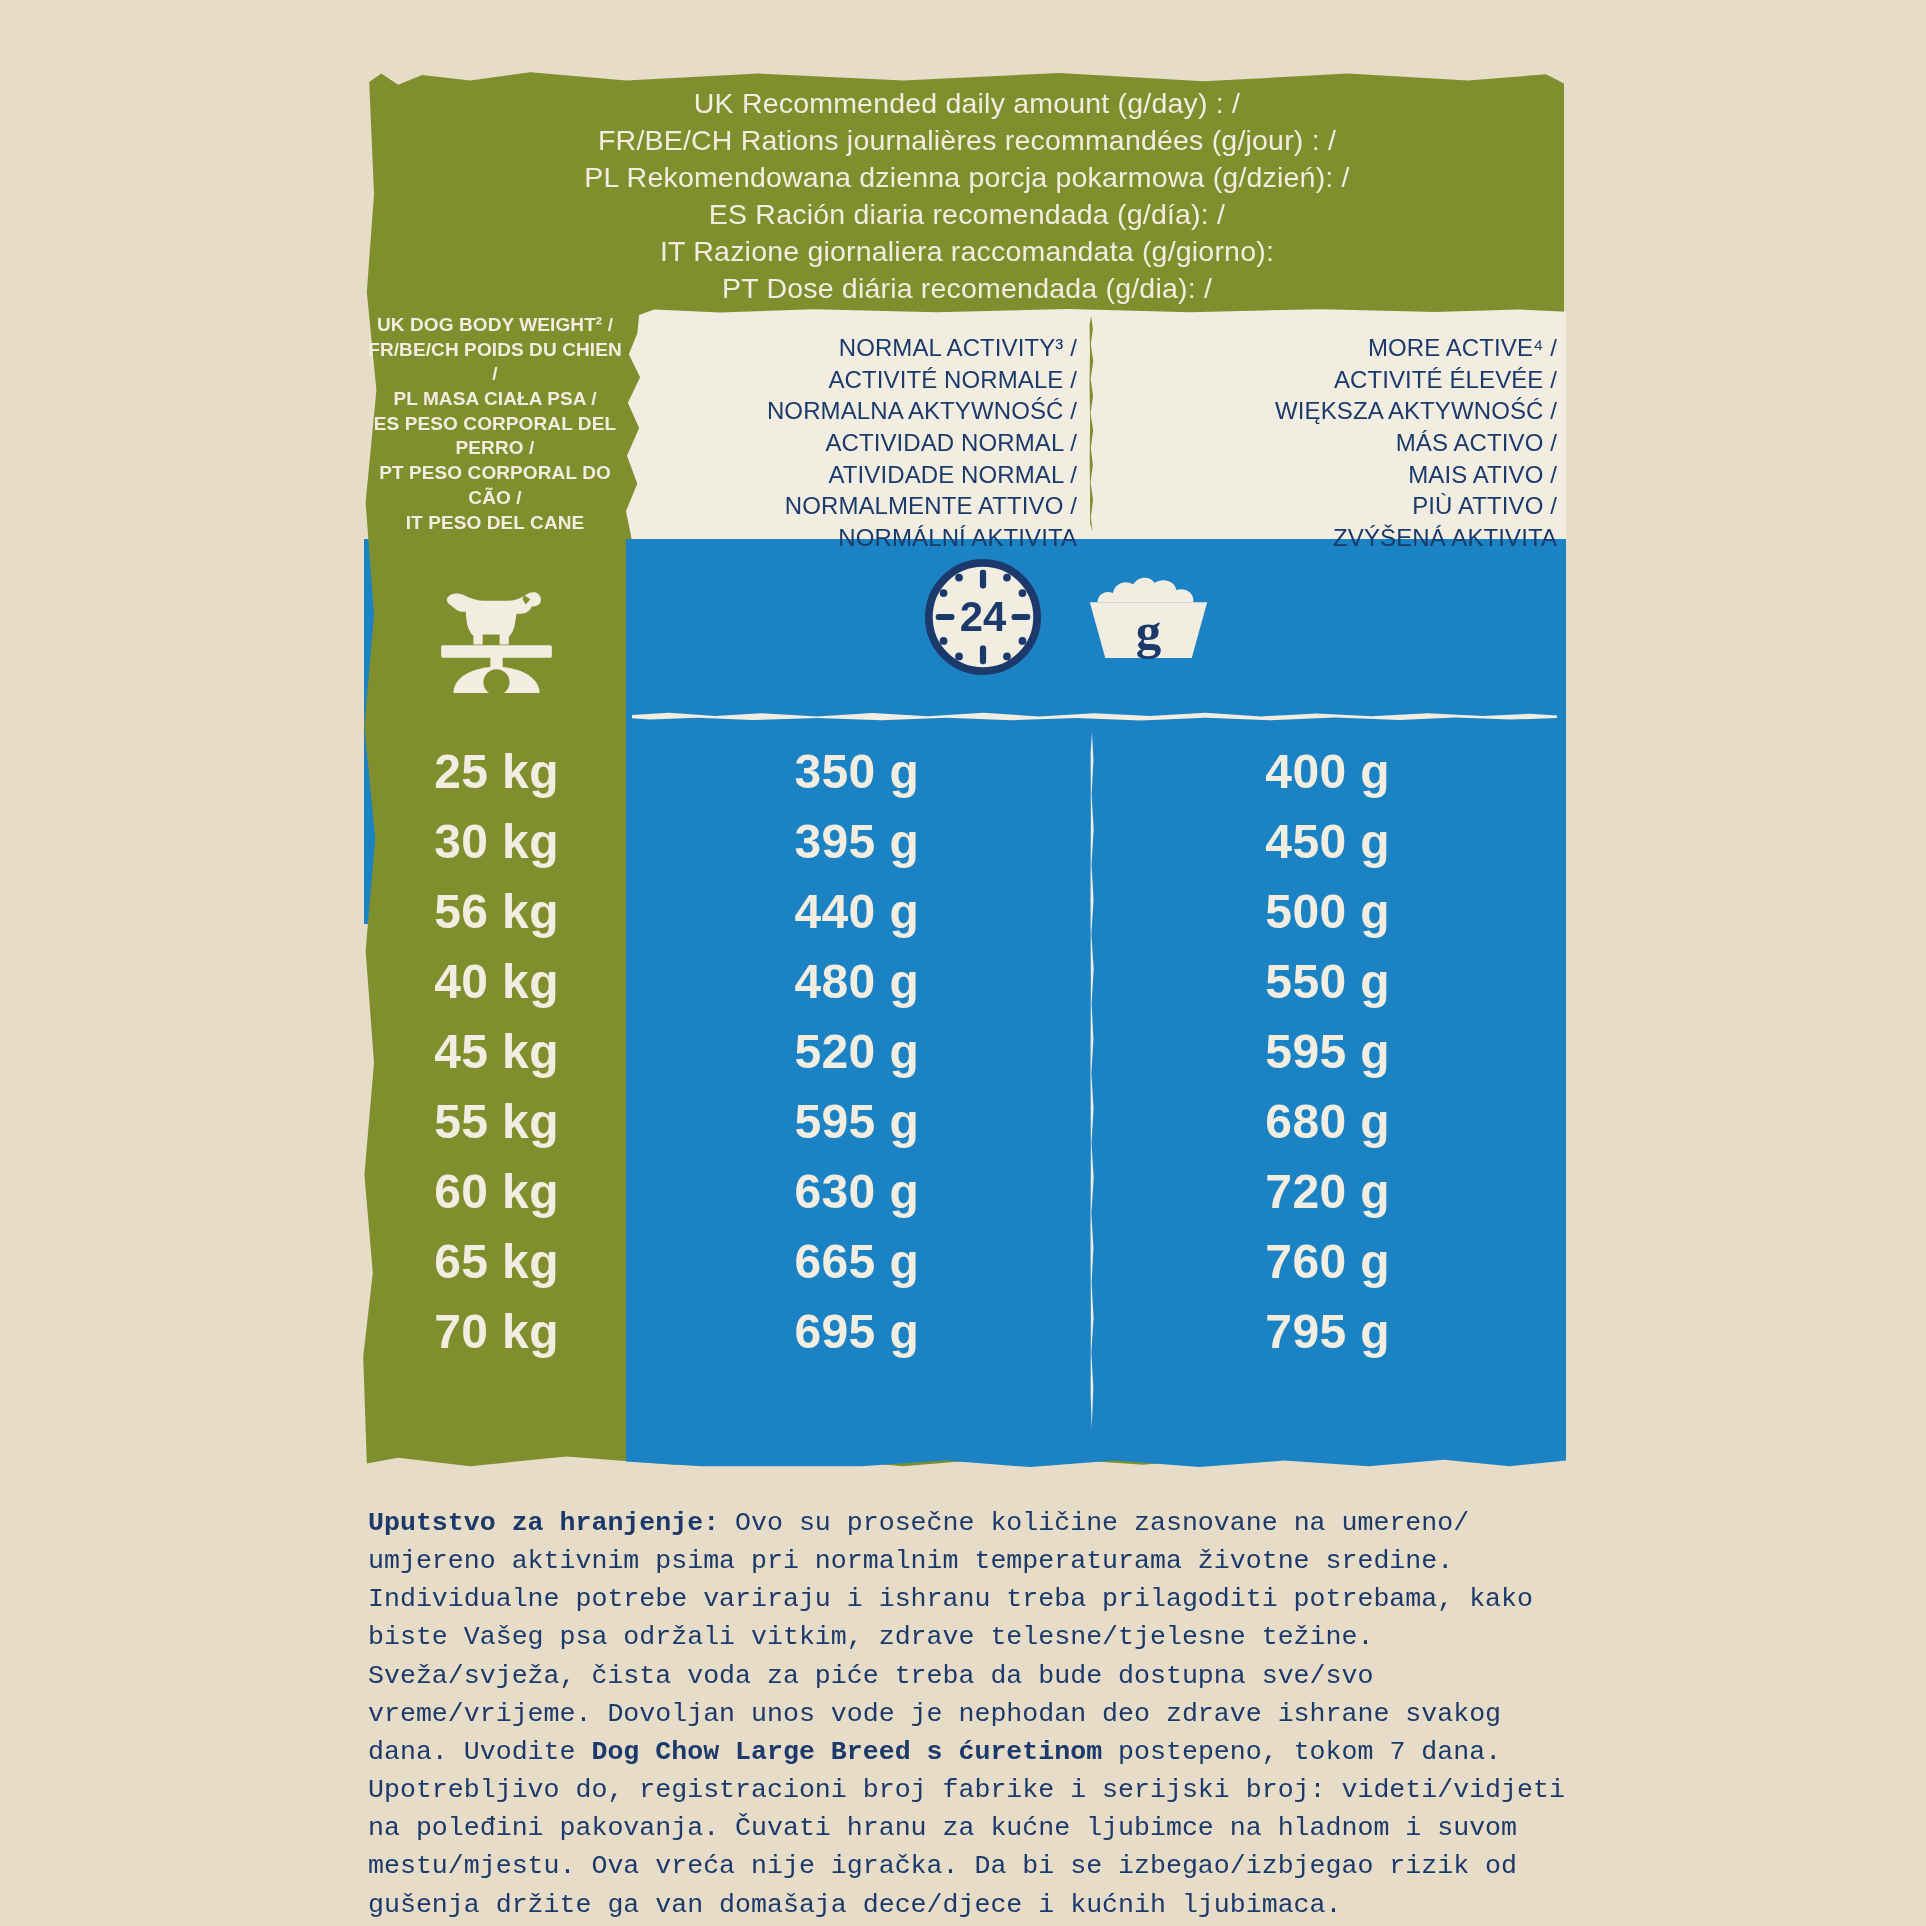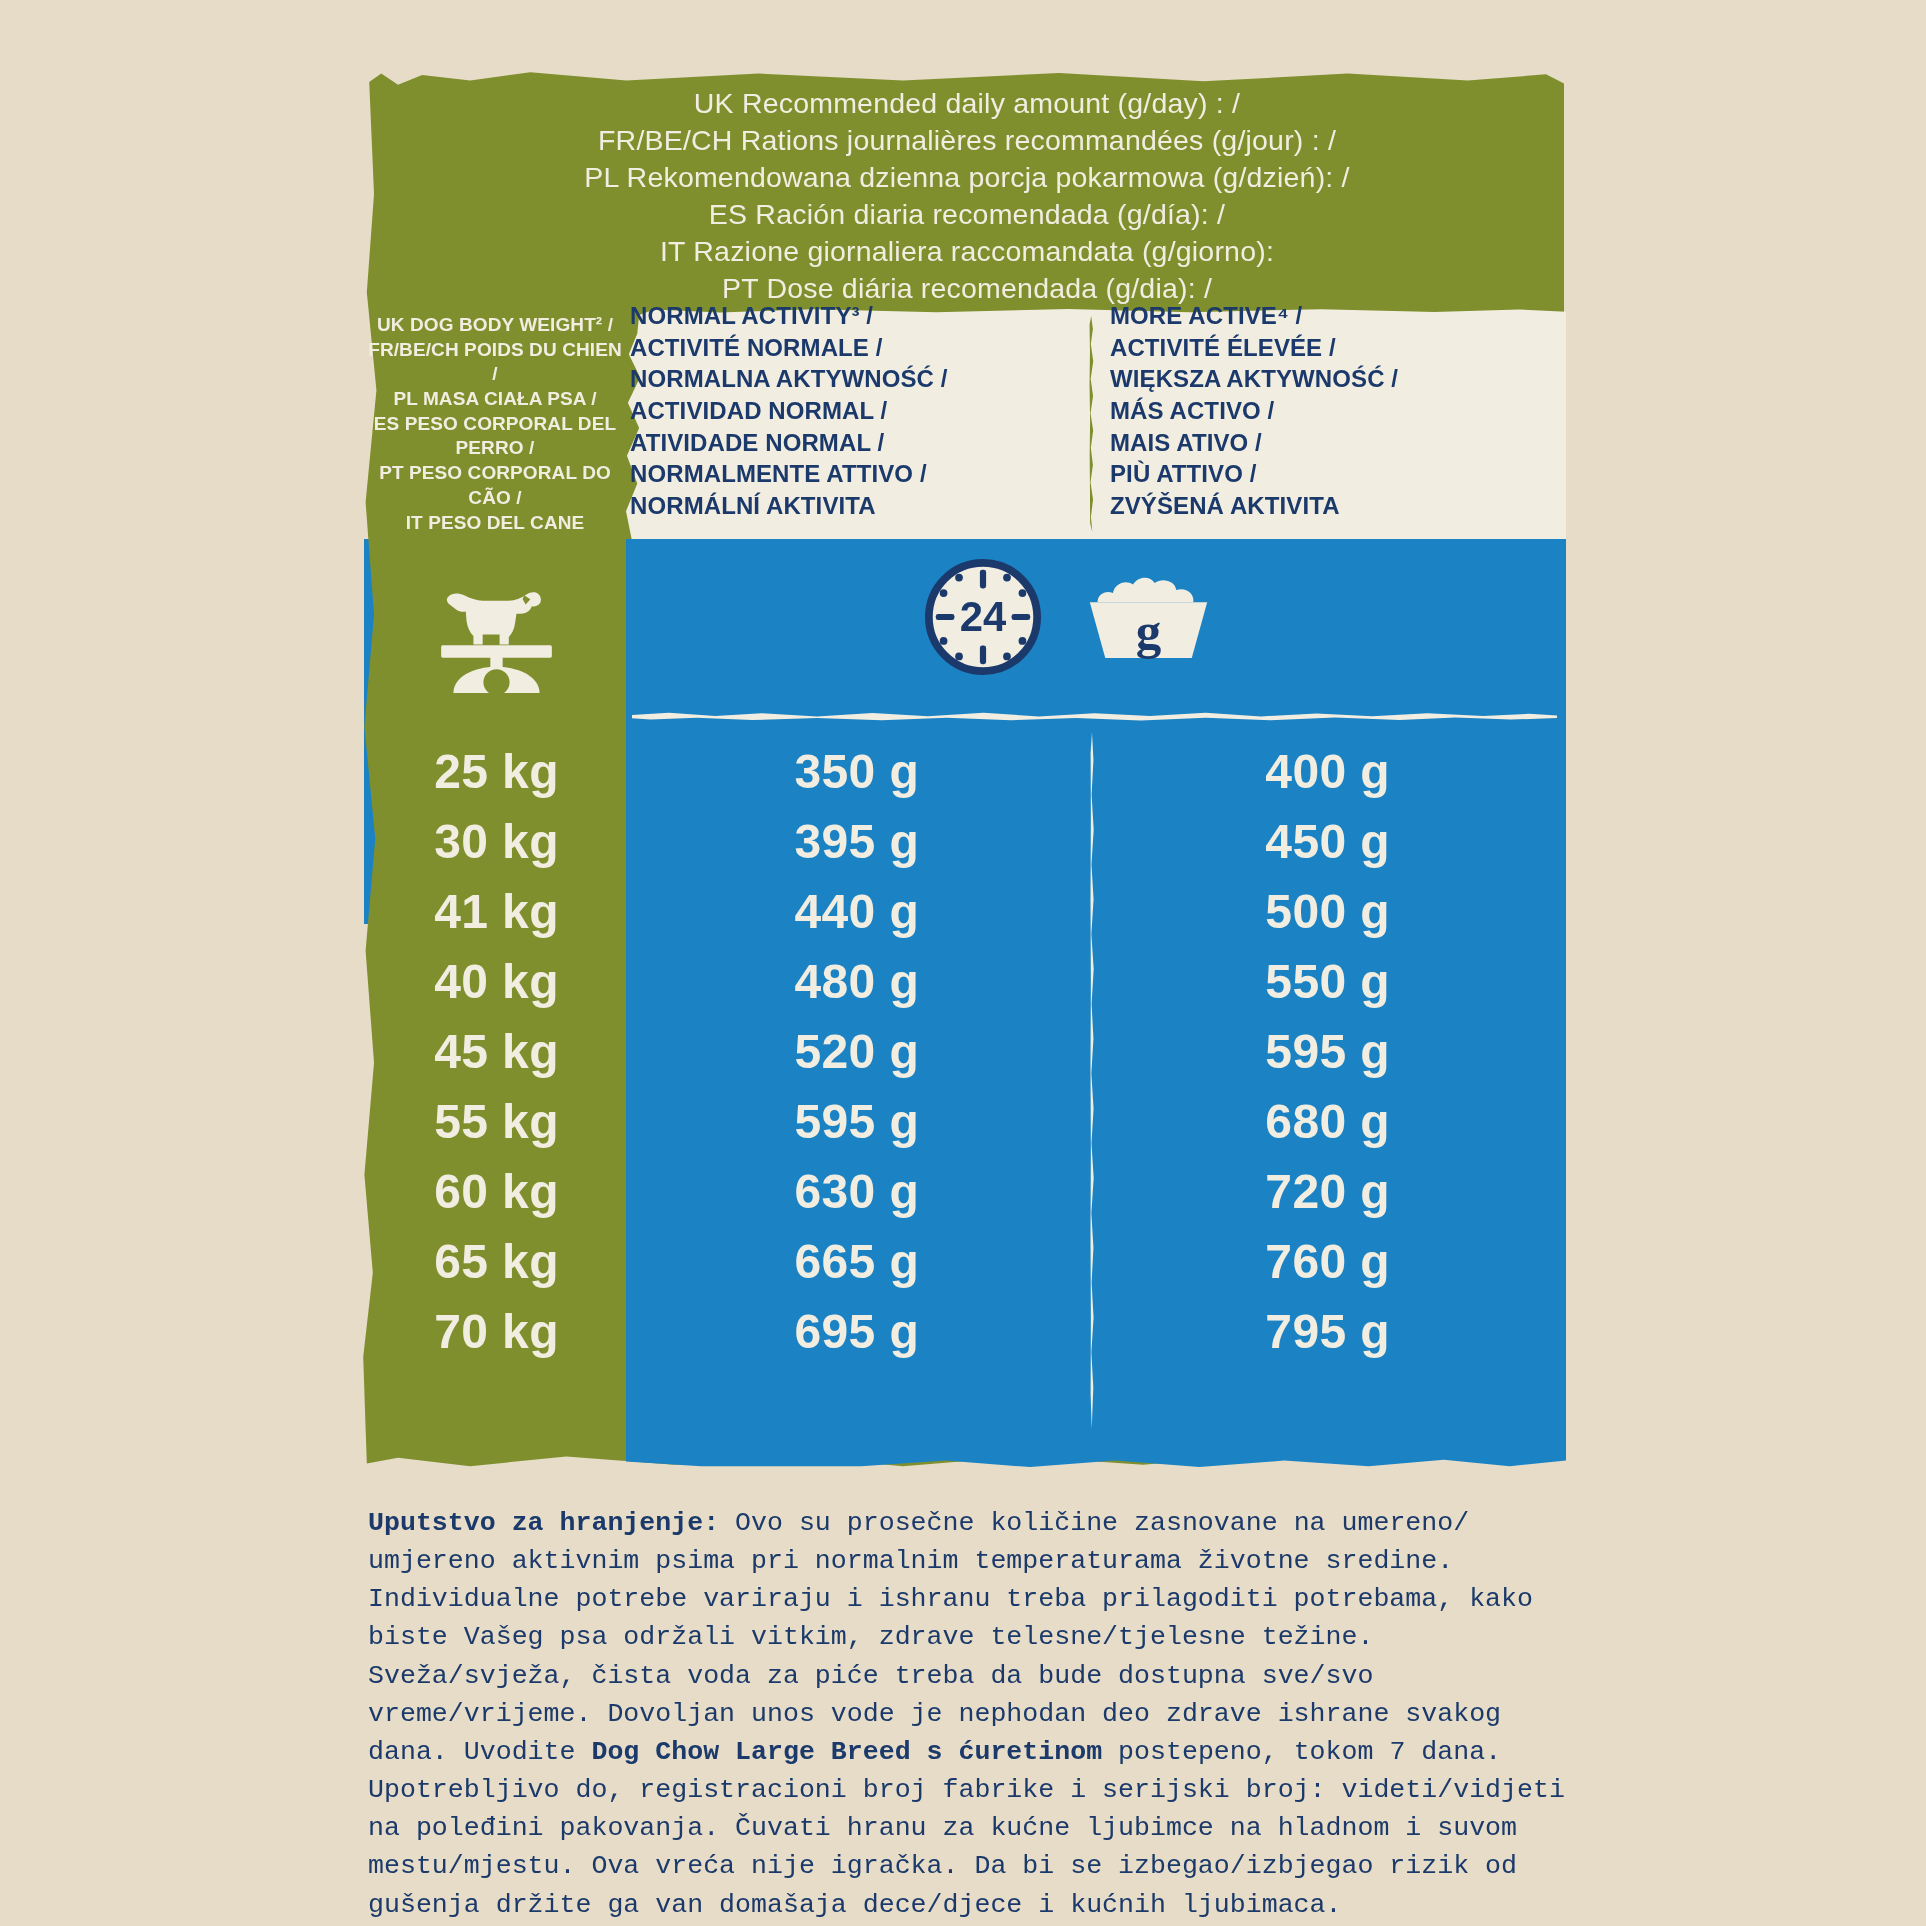--- a/index.html
+++ b/index.html
@@ -101,24 +101,24 @@
     position:absolute;
     left:368px; top:313px; width:254px;
     text-align:center;
     color:#f2ede1;
     font-size:19px; font-weight:bold;
     line-height:1.30;
     letter-spacing:0.1px;
   }
   .hdr-activity{
     position:absolute;
-    top:300px;
-    text-align:left;
+    top:332px;
+    text-align:right;
     color:#1b3a6b;
-    font-size:24px; font-weight:bold;
+    font-size:24px; font-weight:normal;
     line-height:1.32;
     letter-spacing:0.1px;
   }
   .hdr-normal{ left:630px; width:447px; }
   .hdr-more{ left:1110px; width:447px; }
 
   
   .hdr-divider{
     position:absolute;
     left:1088px; top:316px; width:7px; height:216px;
@@ -290,21 +290,21 @@
       <div class="cell cell-weight">25 kg</div>
       <div class="cell cell-normal">350 g</div>
       <div class="cell cell-more">400 g</div>
     </div>
     <div class="row">
       <div class="cell cell-weight">30 kg</div>
       <div class="cell cell-normal">395 g</div>
       <div class="cell cell-more">450 g</div>
     </div>
     <div class="row">
-      <div class="cell cell-weight">41 kg</div>
+      <div class="cell cell-weight">56 kg</div>
       <div class="cell cell-normal">440 g</div>
       <div class="cell cell-more">500 g</div>
     </div>
     <div class="row">
       <div class="cell cell-weight">40 kg</div>
       <div class="cell cell-normal">480 g</div>
       <div class="cell cell-more">550 g</div>
     </div>
     <div class="row">
       <div class="cell cell-weight">45 kg</div>

